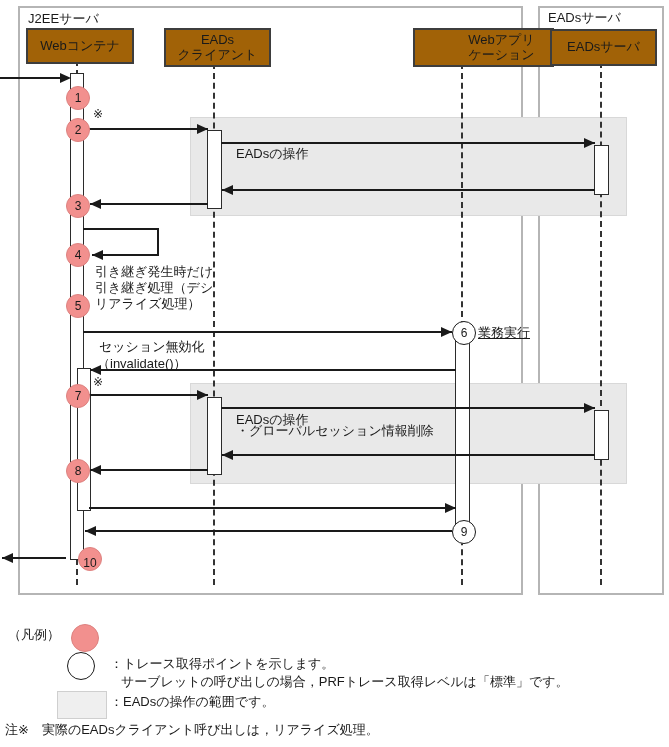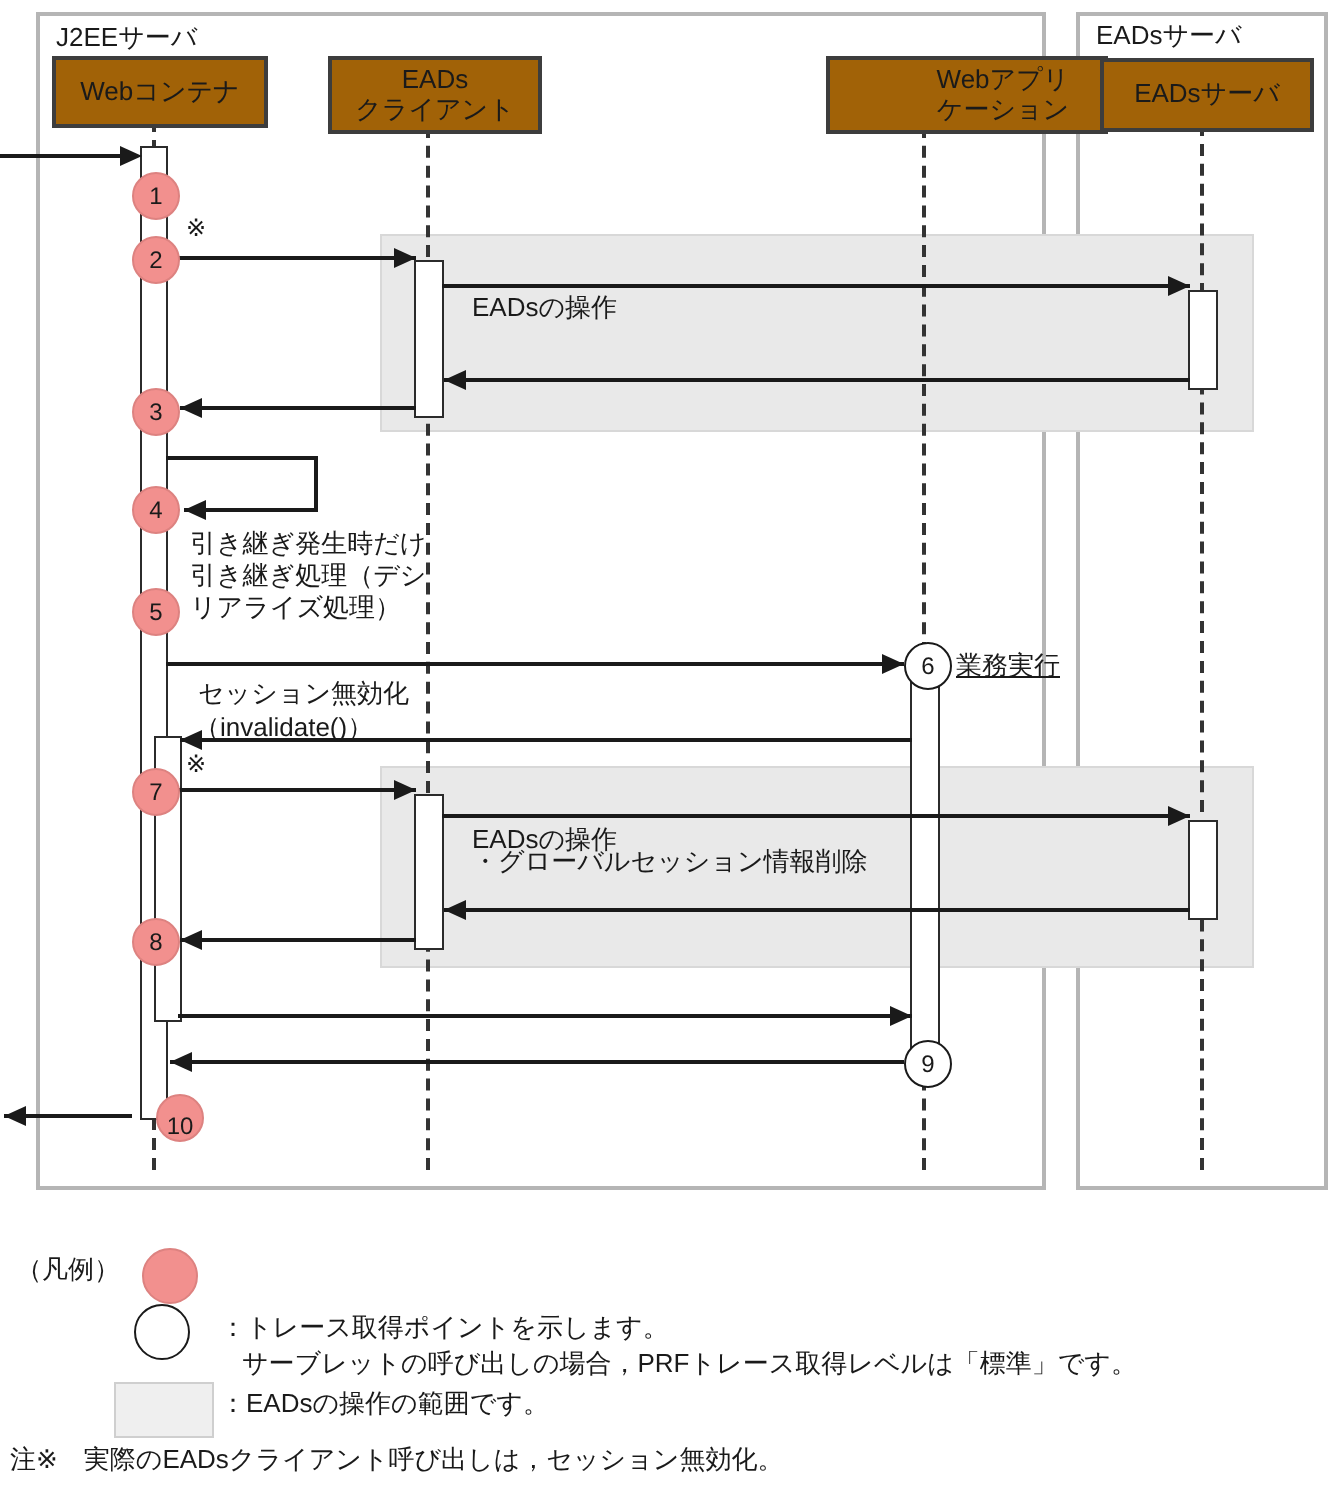--- a/index.html
+++ b/index.html
@@ -187,15 +187,15 @@
   <div class="lbl" style="left:236px;top:412px;">EADsの操作</div>
   <div class="lbl" style="left:236px;top:423px;">・グローバルセッション情報削除</div>
 
   <div class="lbl" style="left:8px;top:627px;">（凡例）</div>
   <div class="legend-circle pink" style="left:71px;top:624px;"></div>
   <div class="legend-circle white" style="left:67px;top:652px;"></div>
   <div class="lbl" style="left:110px;top:656px;">：トレース取得ポイントを示します。</div>
   <div class="lbl" style="left:121px;top:674px;">サーブレットの呼び出しの場合，PRFトレース取得レベルは「標準」です。</div>
   <div class="legend-swatch" style="left:57px;top:691px;width:48px;height:26px;"></div>
   <div class="lbl" style="left:110px;top:694px;">：EADsの操作の範囲です。</div>
-  <div class="lbl" style="left:5px;top:722px;">注※　実際のEADsクライアント呼び出しは，セッション無効化。</div>
+  <div class="lbl" style="left:5px;top:722px;">注※　実際のEADsクライアント呼び出しは，リアライズ処理。</div>
 
 </div>
 
 </body></html>

